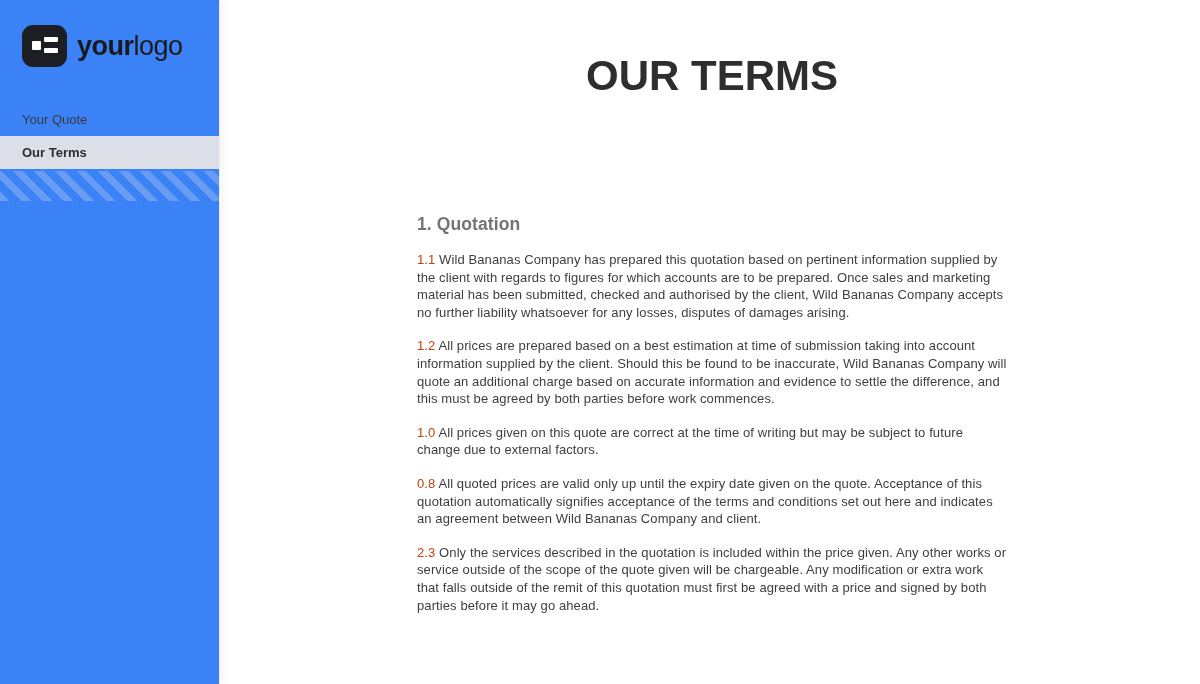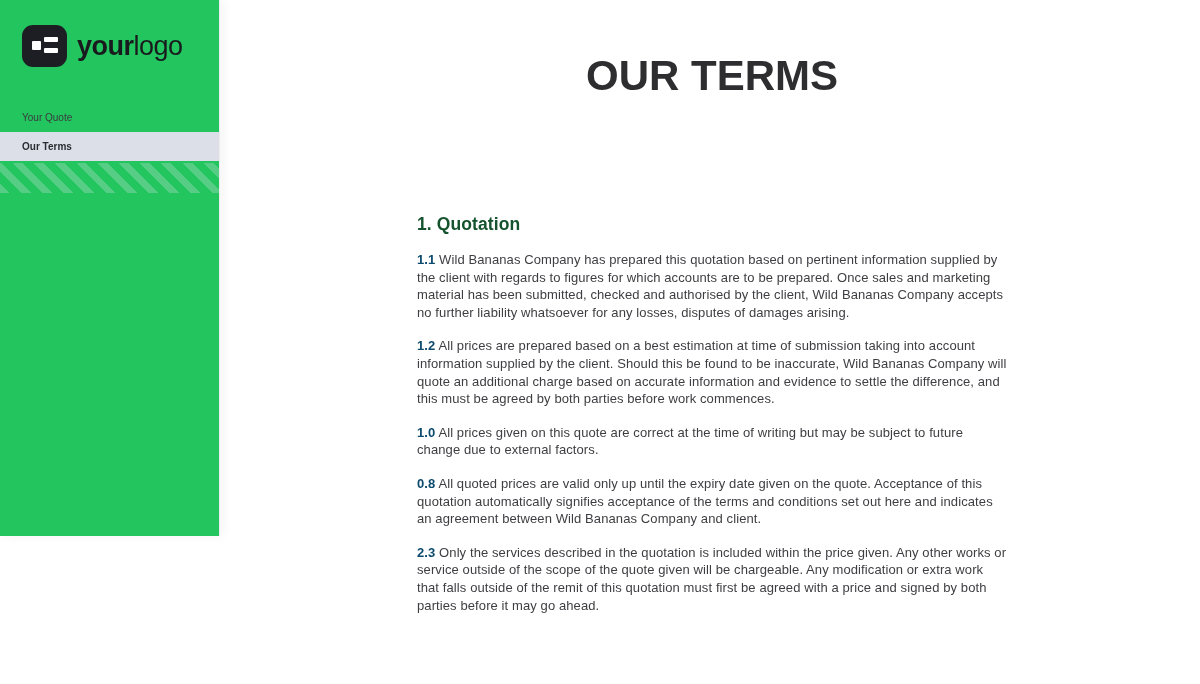--- a/index.html
+++ b/index.html
@@ -7,22 +7,22 @@
     width: 1200px; height: 684px;
     overflow: hidden;
     background: #ffffff;
     font-family: "Liberation Sans", "DejaVu Sans", sans-serif;
   }
 
   
   .sidebar {
     position: absolute;
     left: 0; top: 0;
-    width: 220px; height: 536px;
-    background: #22c55e;
+    width: 220px; height: 684px;
+    background: #3b82f6;
     border-right: 1px solid #ececee;
     box-shadow: 3px 0 10px rgba(40,45,60,0.05);
     z-index: 2;
   }
   .logo-row {
     display: flex;
     align-items: center;
     gap: 10px;
     padding: 25px 20px 24px 22px;
   }
@@ -59,21 +59,21 @@
     color: #191a1e;
     letter-spacing: -0.5px;
     white-space: nowrap;
   }
   .logo-text .bold { font-weight: 700; }
   .logo-text .light { font-weight: 400; }
 
   .nav { margin-top: 12px; }
   .nav-item {
     padding: 9px 22px;
-    font-size: 10px;
+    font-size: 13px;
     color: #3a3b40;
     cursor: pointer;
   }
   .nav-item.active {
     background: #dcdfe8;
     font-weight: 700;
     color: #2b2c31;
   }
   .hatch-band {
     height: 30px;
@@ -101,33 +101,33 @@
     margin-top: 52px;
     text-align: center;
     font-size: 42px;
     font-weight: 700;
     color: #2e2e31;
     letter-spacing: 0px;
   }
   .section-heading {
     font-size: 17.5px;
     font-weight: 700;
-    color: #14532d;
+    color: #737373;
     letter-spacing: 0.1px;
   }
   .section-heading.first { margin-top: 114px; }
   .section-heading.second { margin-top: 33px; }
   .clause {
     margin-top: 16px;
     font-size: 13px;
     line-height: 17.6px;
     color: #3e3e42;
     letter-spacing: 0.1px;
   }
-  .clause strong { font-weight: 700; color: #0c4a6e; }
+  .clause strong { font-weight: 400; color: #c2410c; }
 </style>
 </head>
 <body>
 
 <div class="sidebar">
   <div class="logo-row">
     <div class="logo-icon">
       <div class="sq"></div>
       <div class="bar1"></div>
       <div class="bar2"></div>

